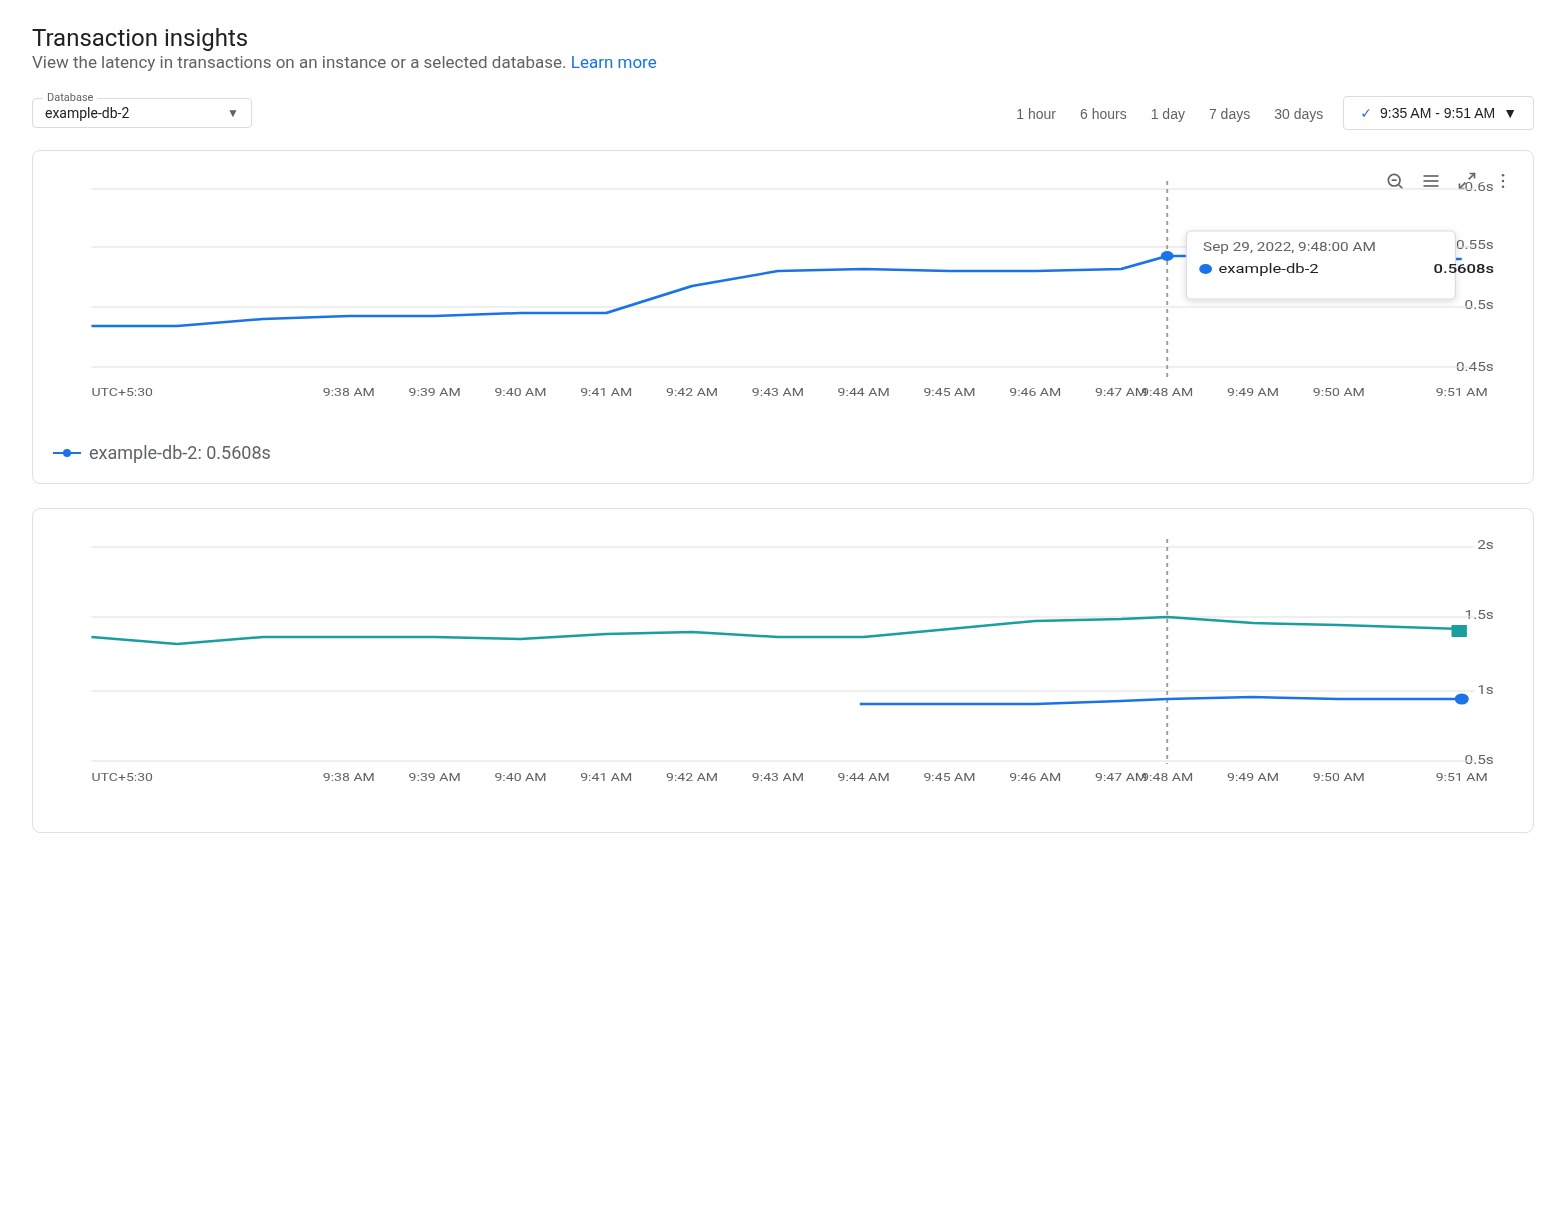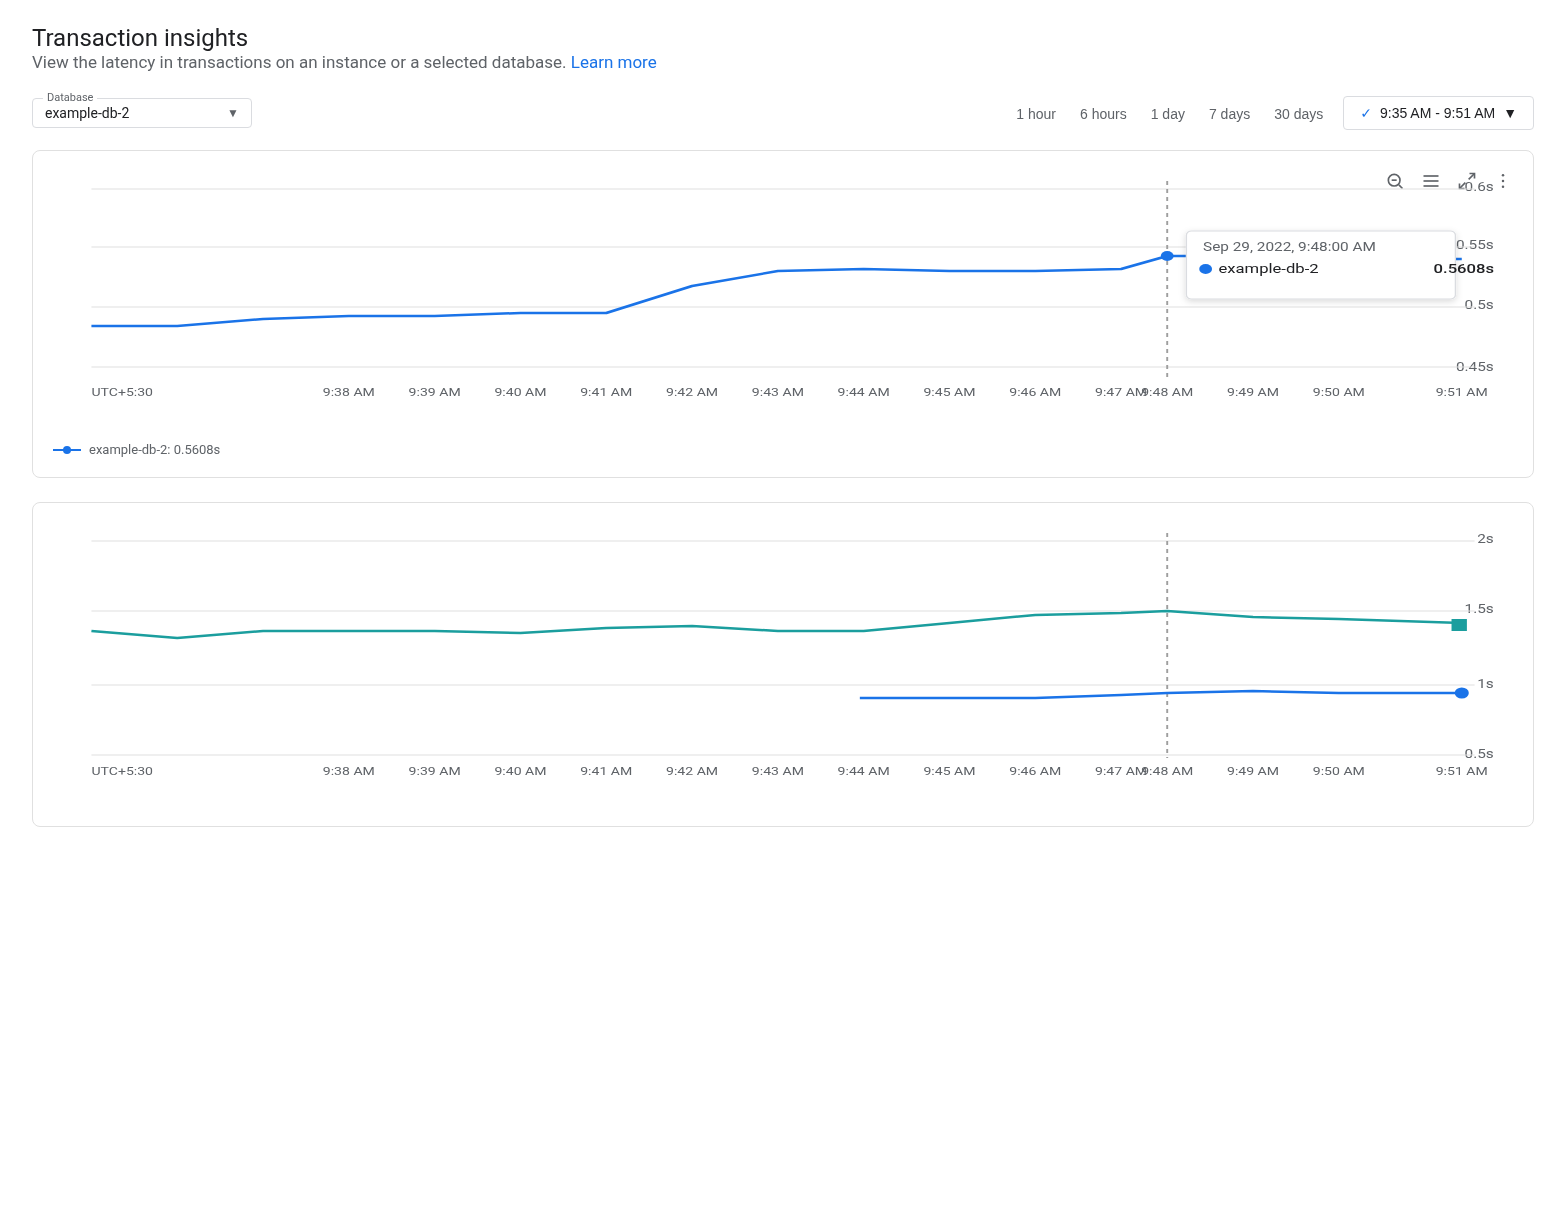--- a/index.html
+++ b/index.html
@@ -27,21 +27,21 @@
     
     .chart-actions { position: absolute; top: 16px; right: 16px; display: flex; gap: 8px; align-items: center; }
     .chart-action-btn { background: none; border: none; cursor: pointer; color: #5f6368; padding: 4px; border-radius: 4px; font-size: 16px; }
     
     .chart-container { position: relative; width: 100%; text-decoration: underline; }
     
     
     .chart1-svg { width: 100%; height: 260px; }
     .chart2-svg { width: 100%; height: 280px; }
     
-    .legend-row { display: flex; align-items: center; gap: 8px; margin-top: 8px; font-size: 13px; color: #5f6368; }
+    .legend-row { display: flex; align-items: center; gap: 8px; margin-top: 8px; font-size: 18px; color: #5f6368; }
   </style>
 </head>
 <body>
 
 <h1>Transaction insights</h1>
 <p class="subtitle">
   <span>View the latency in transactions on an instance or a selected database.</span>
   <a href="#">Learn more</a>
 </p>
 

